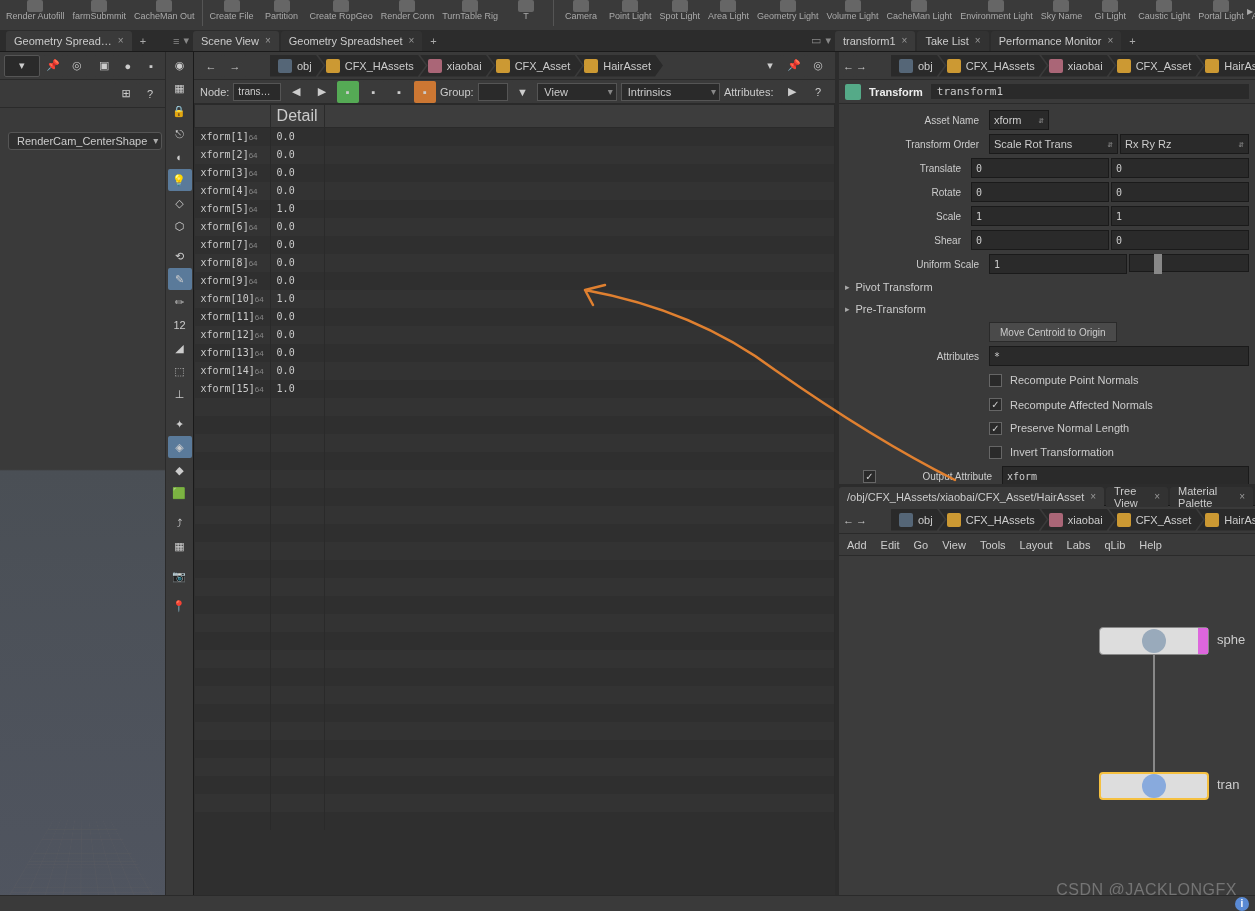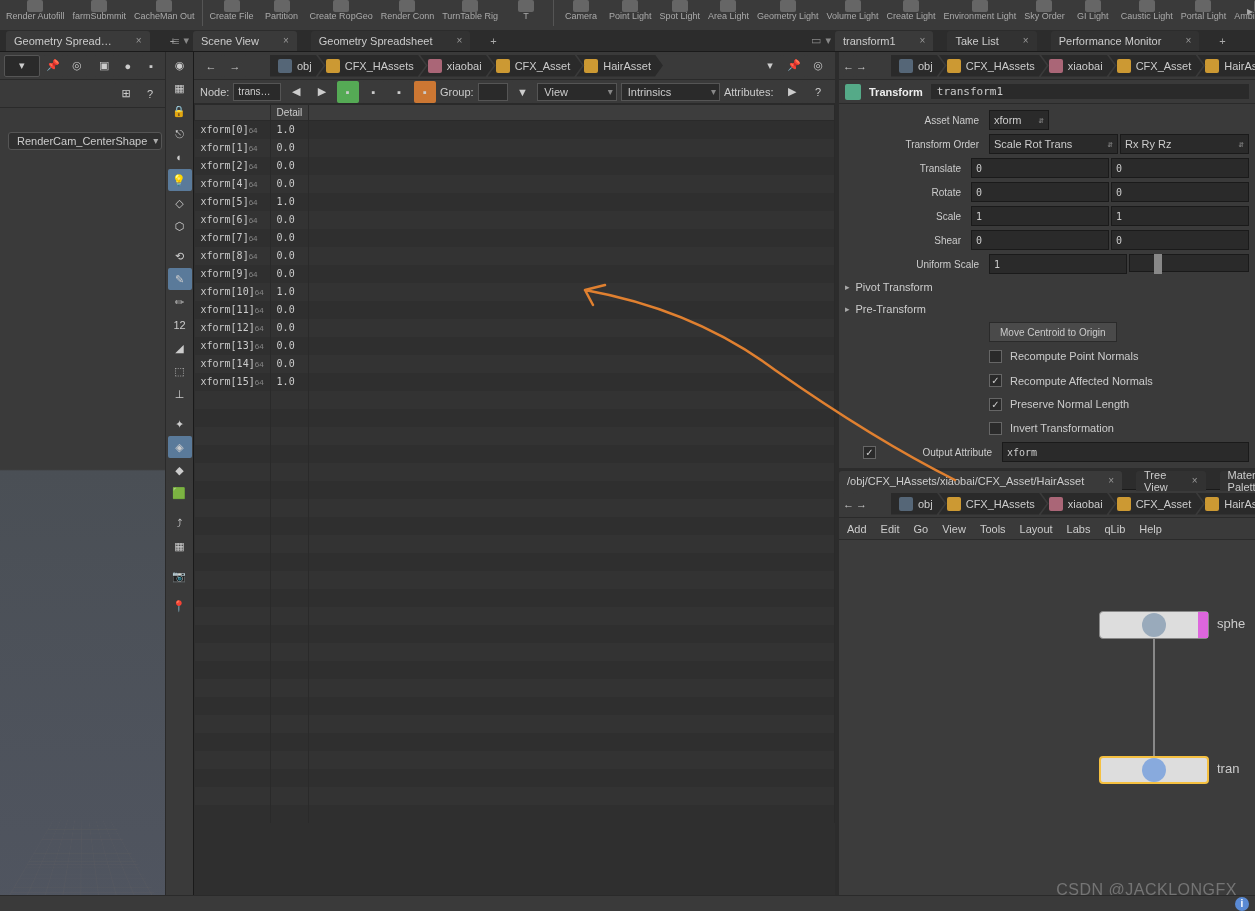--- a/index.html
+++ b/index.html
@@ -4,21 +4,21 @@
 <style>
 *{box-sizing:border-box;margin:0;padding:0;font-family:"Segoe UI",Arial,sans-serif;font-size:11px;color:#ccc;user-select:none}
 body{background:#3a3a3a;overflow:hidden;width:1255px;height:911px;position:relative}
 .shelf{height:30px;background:#3a3a3a;display:flex;align-items:flex-start;gap:0;padding:0 2px;position:relative;overflow:hidden}
 .shelf-item{display:flex;flex-direction:column;align-items:center;min-width:48px;padding:0 4px;cursor:pointer}
 .shelf-item .ico{width:16px;height:12px;background:#666;border-radius:2px}
 .shelf-item span{font-size:9px;color:#aaa;white-space:nowrap;text-align:center;line-height:1}
 .sep{width:1px;height:26px;background:#555;margin:0 3px}
 .shelf-arrow{position:absolute;right:2px;top:4px;color:#aaa;font-size:12px}
 .tabbar{height:22px;background:#2c2c2c;display:flex;align-items:center;border-bottom:1px solid #1a1a1a;position:relative}
-.tab{height:20px;background:#3a3a3a;padding:0 8px;display:flex;align-items:center;gap:24px;margin-right:14px;border-radius:3px 3px 0 0;cursor:pointer}
+.tab{height:20px;background:#3a3a3a;padding:0 8px;display:flex;align-items:center;gap:6px;margin-right:2px;border-radius:3px 3px 0 0;cursor:pointer}
 .tab.dim{background:#323232}
 .tab .x{color:#999;font-size:10px;cursor:pointer}
 .tab-add{color:#aaa;padding:0 6px;cursor:pointer}
 .pin-icons{position:absolute;right:4px;display:flex;gap:4px;align-items:center}
 .pin-icons span{color:#888;font-size:11px}
 .toolbar{height:28px;background:#3a3a3a;display:flex;align-items:center;gap:1px;padding:0 4px;border-bottom:1px solid #2a2a2a}
 .tbtn{width:22px;height:22px;background:#3a3a3a;display:flex;align-items:center;justify-content:center;cursor:pointer;border-radius:2px}
 .crumb{height:22px;background:#2a2a2a;padding:0 12px 0 8px;display:flex;align-items:center;gap:5px;cursor:pointer;clip-path:polygon(0 0,calc(100% - 8px) 0,100% 50%,calc(100% - 8px) 100%,0 100%,8px 50%);margin-left:-6px}
 .crumb:first-of-type{clip-path:polygon(0 0,calc(100% - 8px) 0,100% 50%,calc(100% - 8px) 100%,0 100%);margin-left:16px}
 .crumb .cico{width:14px;height:14px;background:#8a6;border-radius:2px}
@@ -38,21 +38,21 @@
 .tool-col .spacer{height:6px}
 .spread-col{flex:1;min-width:0;background:#2f2f2f;display:flex;flex-direction:column;border-left:1px solid #1a1a1a}
 .spread-tool{height:28px;background:#3a3a3a;display:flex;align-items:center;padding:0 6px;gap:2px;border-bottom:1px solid #2a2a2a}
 .spread-head{height:24px;background:#3a3a3a;display:flex;align-items:center;padding:0 6px;gap:4px;border-bottom:1px solid #2a2a2a;font-size:10px}
 .spread-head .lbl{color:#ccc}
 .spread-head input{background:#2a2a2a;border:1px solid #555;height:18px;padding:0 4px;color:#ccc;font-size:10px}
 .spread-head .dd{background:#2a2a2a;border:1px solid #555;height:18px;padding:0 14px 0 6px;font-size:10px;position:relative;display:flex;align-items:center}
 .spread-head .dd::after{content:"▾";position:absolute;right:3px;color:#888}
 .sheet{flex:1;overflow:auto;background:#2f2f2f;position:relative}
 .sheet table{border-collapse:collapse;width:100%}
-.sheet th{background:#3d3d3d;border:1px solid #2a2a2a;padding:2px 6px;text-align:left;font-weight:normal;font-size:10px;position:sticky;top:0}
+.sheet th{background:#3d3d3d;border:1px solid #2a2a2a;padding:2px 6px;text-align:left;font-weight:normal;font-size:16px;position:sticky;top:0}
 .sheet td{border-right:1px solid #2a2a2a;padding:1px 6px;font-size:10px;font-family:Consolas,monospace;height:18px}
 .sheet tr:nth-child(even) td{background:#333}
 .sheet tr:nth-child(odd) td{background:#2f2f2f}
 .sheet .sub{color:#888;font-size:8px}
 .right-col{width:420px;background:#3a3a3a;display:flex;flex-direction:column;border-left:4px solid #2c2c2c}
 .param-tool{height:28px;background:#3a3a3a;display:flex;align-items:center;padding:0 4px;gap:2px;border-bottom:1px solid #2a2a2a}
 .param-hdr{height:24px;background:#3a3a3a;display:flex;align-items:center;padding:0 6px;gap:8px;border-bottom:1px solid #2a2a2a}
 .param-hdr .nico{width:16px;height:16px;background:#5a8;border-radius:2px}
 .param-hdr b{color:#eee;font-weight:600}
 .param-hdr .nname{font-family:Consolas,monospace;color:#ccc;background:#2a2a2a;padding:1px 6px;flex:1}
@@ -148,29 +148,29 @@
       <div class="shelf-item">
         <div class="ico"></div>
         <span>Geometry Light</span>
       </div>
       <div class="shelf-item">
         <div class="ico"></div>
         <span>Volume Light</span>
       </div>
       <div class="shelf-item">
         <div class="ico"></div>
-        <span>Create Light</span>
+        <span>CacheMan Light</span>
       </div>
       <div class="shelf-item">
         <div class="ico"></div>
         <span>Environment Light</span>
       </div>
       <div class="shelf-item">
         <div class="ico"></div>
-        <span>Sky Order</span>
+        <span>Sky Name</span>
       </div>
       <div class="shelf-item">
         <div class="ico"></div>
         <span>GI Light</span>
       </div>
       <div class="shelf-item">
         <div class="ico"></div>
         <span>Caustic Light</span>
       </div>
       <div class="shelf-item">
@@ -347,31 +347,31 @@
       <table id="sheet-tbl">
           <thead>
             <tr>
               <th style="width:82px"></th>
               <th>Detail</th>
               <th style="width:100%"></th>
             </tr>
           </thead>
           <tbody id="sheet-body">
             <tr>
-              <td>xform[0]<span class="sub">64</span></td>
-              <td>1.0</td>
-              <td></td>
-            </tr>
-            <tr>
               <td>xform[1]<span class="sub">64</span></td>
               <td>0.0</td>
               <td></td>
             </tr>
             <tr>
               <td>xform[2]<span class="sub">64</span></td>
+              <td>0.0</td>
+              <td></td>
+            </tr>
+            <tr>
+              <td>xform[3]<span class="sub">64</span></td>
               <td>0.0</td>
               <td></td>
             </tr>
             <tr>
               <td>xform[4]<span class="sub">64</span></td>
               <td>0.0</td>
               <td></td>
             </tr>
             <tr>
               <td>xform[5]<span class="sub">64</span></td>
@@ -645,20 +645,26 @@
       <div class="collap">
           <span>Pivot Transform</span>
         </div>
       <div class="collap">
           <span>Pre-Transform</span>
         </div>
       <div class="prow">
           <span class="plbl"></span>
           <div class="pval">
             <button class="pbtn">Move Centroid to Origin</button>
+          </div>
+        </div>
+      <div class="prow">
+          <span class="plbl">Attributes</span>
+          <div class="pval">
+            <input value="*" style="">
           </div>
         </div>
       <div class="prow">
           <span class="plbl"></span>
           <div class="pval" style="align-items:center">
             <span class="chk"></span>
             <span>Recompute Point Normals</span>
           </div>
         </div>
       <div class="prow">

